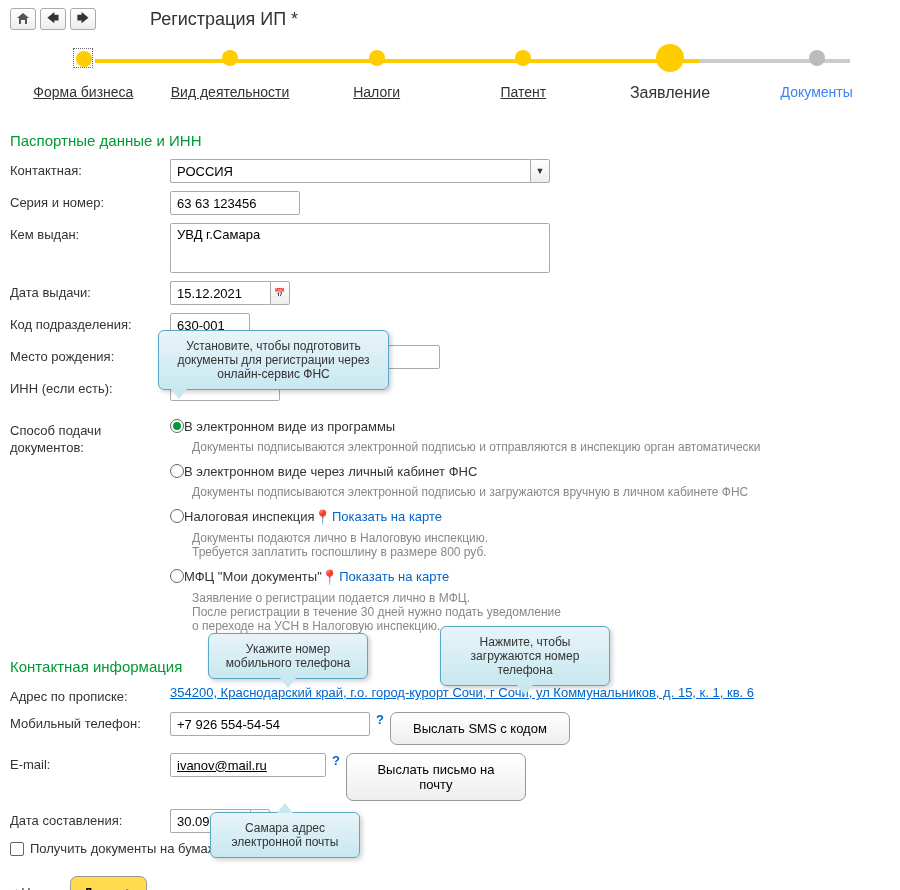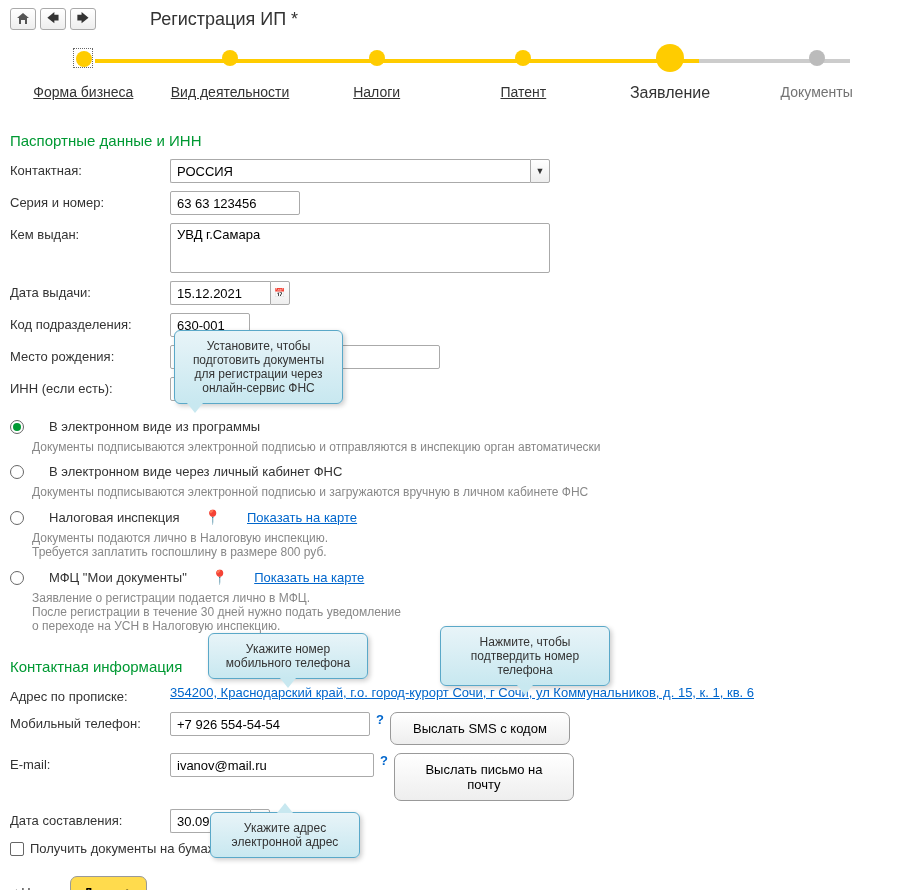--- a/index.html
+++ b/index.html
@@ -14,38 +14,38 @@
 .wiz-seg.active { background: #ffcc00; }
 .wiz-seg.inactive { background: #ccc; }
 .wiz-steps { display: flex; position: relative; }
 .wiz-step { flex: 1; text-align: center; }
 .wiz-dot { width: 16px; height: 16px; border-radius: 50%; margin: 0 auto 18px; background: #ffcc00; position: relative; z-index: 1; }
 .wiz-dot.big { width: 28px; height: 28px; margin-top: -6px; margin-bottom: 12px; }
 .wiz-dot.grey { background: #bbb; }
 .wiz-step .dotted { border: 1px dotted #666; padding: 2px; width: 20px; height: 20px; margin: -2px auto 16px; }
 .wiz-link { text-decoration: underline; font-size: 14px; cursor: pointer; }
 .wiz-link.active { text-decoration: none; font-size: 16px; }
-.wiz-link.disabled { color: #737373; text-decoration: none; }
+.wiz-link.disabled { color: #3b82f6; text-decoration: none; }
 
 .section-title { color: #009933; font-size: 15px; margin: 15px 0 10px; }
 .row { display: flex; align-items: flex-start; margin-bottom: 8px; }
 .row label { width: 160px; padding-top: 4px; font-size: 13px; }
 .inp, select, textarea { border: 1px solid #aaa; padding: 3px 6px; font-size: 13px; font-family: Arial, sans-serif; border-radius: 2px; }
 .inp { height: 24px; }
 textarea { resize: none; }
 .select-wrap { display: flex; }
 .select-wrap .inp { border-right: none; border-radius: 2px 0 0 2px; }
 .select-wrap .sel-btn { width: 20px; height: 24px; border: 1px solid #aaa; border-radius: 0 2px 2px 0; background: linear-gradient(#fff,#eee); display: flex; align-items: center; justify-content: center; cursor: pointer; font-size: 9px; }
 
 .radio-group { flex: 1; }
-.radio-opt { display: flex; align-items: flex-end; gap: 25px; margin-bottom: 6px; }
+.radio-opt { display: flex; align-items: flex-start; gap: 0; margin-bottom: 6px; }
 .radio { width: 14px; height: 14px; border: 1px solid #666; border-radius: 50%; display: inline-flex; align-items: center; justify-content: center; cursor: pointer; }
 .radio.checked::after { content: ""; width: 8px; height: 8px; background: #009933; border-radius: 50%; }
 .hint { color: #888; font-size: 12px; margin: 0 0 10px 22px; }
-.map-link { color: #0066cc; text-decoration: underline; cursor: pointer; }
+.map-link { color: #0066cc; cursor: pointer; }
 .loc-icon { color: #0066cc; font-size: 14px; }
 
 .link { color: #0066cc; text-decoration: underline; cursor: pointer; }
 .help { color: #0066cc; font-weight: bold; cursor: pointer; margin: 0 6px; }
 .btn { border: 1px solid #999; border-radius: 7px; background: linear-gradient(#fff,#eee); padding: 8px 12px; cursor: pointer; font-size: 13px; font-family: Arial, sans-serif; }
 .btn-yellow { background: #ffdb4d; font-weight: bold; }
 .checkbox { width: 14px; height: 14px; border: 1px solid #666; border-radius: 2px; display: inline-block; margin-right: 6px; }
 
 .popup { position: absolute; background: linear-gradient(#e8f4f8,#c8e8f0); border: 1px solid #5aa8c8; border-radius: 6px; padding: 8px 12px; font-size: 12px; text-align: center; box-shadow: 2px 2px 5px rgba(0,0,0,0.2); z-index: 10; }
 .popup::after { content: ""; position: absolute; width: 0; height: 0; }
@@ -128,29 +128,30 @@
 </div>
 
 <div class="row">
   <label>Код подразделения:</label>
   <input class="inp" style="width: 80px;" value="630-001">
 </div>
 
 <div class="row rel">
   <label>Место рождения:</label>
   <input class="inp" style="width: 270px;">
-  <div class="popup arrow-bl" style="left:164px; top:-15px; width:169px">Установите, чтобы подготовить документы для регистрации через онлайн-сервис ФНС</div>
+  <div class="popup arrow-bl" style="left:148px; top:-15px; width:231px">Установите, чтобы подготовить документы для регистрации через онлайн-сервис ФНС</div>
 </div>
 
 <div class="row">
   <label>ИНН (если есть):</label>
   <input class="inp" style="width: 110px;">
 </div>
 
 <div class="row" style="margin-top:18px">
+  <label style="line-height:1.3">Способ подачи документов:</label>
   <div class="radio-group">
     <div class="radio-opt">
       <span class="radio checked"></span>
       <span>В электронном виде из программы</span>
     </div>
     <div class="hint">Документы подписываются электронной подписью и отправляются в инспекцию орган автоматически</div>
 
     <div class="radio-opt">
       <span class="radio"></span>
       <span>В электронном виде через личный кабинет ФНС</span>
@@ -174,51 +175,51 @@
     </div>
     <div class="hint" style="white-space:pre-line">Заявление о регистрации подается лично в МФЦ.
 После регистрации в течение 30 дней нужно подать уведомление
 о переходе на УСН в Налоговую инспекцию.</div>
   </div>
 </div>
 
 <div class="rel">
   <div class="section-title">Контактная информация</div>
   <div class="popup arrow-b" style="left:198px; top:-25px; width:160px">Укажите номер мобильного телефона</div>
-  <div class="popup arrow-b" style="left:430px; top:-32px; width:170px">Нажмите, чтобы подтвердить номер телефона</div>
+  <div class="popup arrow-b" style="left:430px; top:-32px; width:170px">Нажмите, чтобы загружаются номер телефона</div>
 </div>
 
 <div class="row">
   <label>Адрес по прописке:</label>
   <span class="link" style="flex:1">354200, Краснодарский край, г.о. город-курорт Сочи, г Сочи, ул Коммунальников, д. 15, к. 1, кв. 6</span>
 </div>
 
 <div class="row">
   <label style="line-height:1.3">Мобильный телефон:</label>
   <input class="inp" style="width: 200px;" value="+7 926 554-54-54">
   <span class="help">?</span>
   <button class="btn" style="width:180px">Выслать SMS с кодом</button>
 </div>
 
 <div class="row rel">
   <label>E-mail:</label>
-  <input class="inp" style="width: 204px;" value="ivanov@mail.ru">
+  <input class="inp" style="width: 156px; text-decoration: underline;" value="ivanov@mail.ru">
   <span class="help">?</span>
   <button class="btn" style="width:180px">Выслать письмо на почту</button>
 </div>
 
 <div class="row rel">
   <label>Дата составления:</label>
   <div class="select-wrap">
     <input class="inp" style="width: 80px;" value="30.09.2022">
     <div class="sel-btn">
         <span>📅</span>
       </div>
   </div>
-  <div class="popup arrow-t" style="left:200px; top:3px; width:150px">Укажите адрес электронной адрес</div>
+  <div class="popup arrow-t" style="left:200px; top:3px; width:150px">Самара адрес электронной почты</div>
 </div>
 
 <div class="row" style="align-items:center">
   <span class="checkbox"></span>
   <span>Получить документы на бумажном носителе</span>
 </div>
 
 <div class="footer-btns">
   <span style="cursor:pointer">&lt; Назад</span>
   <button class="btn btn-yellow">Далее &gt;</button>

